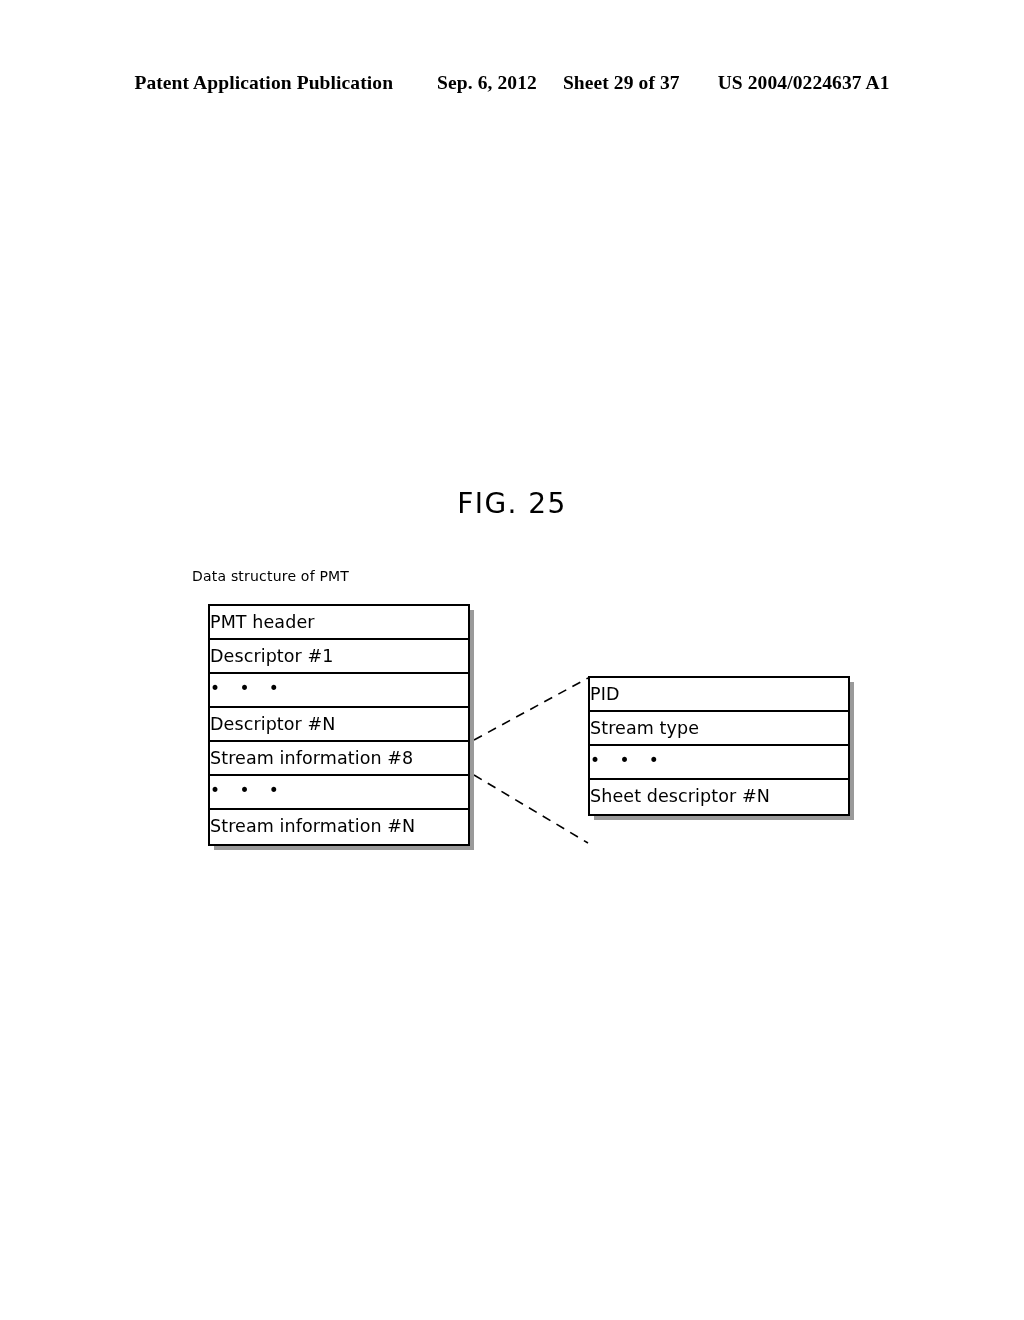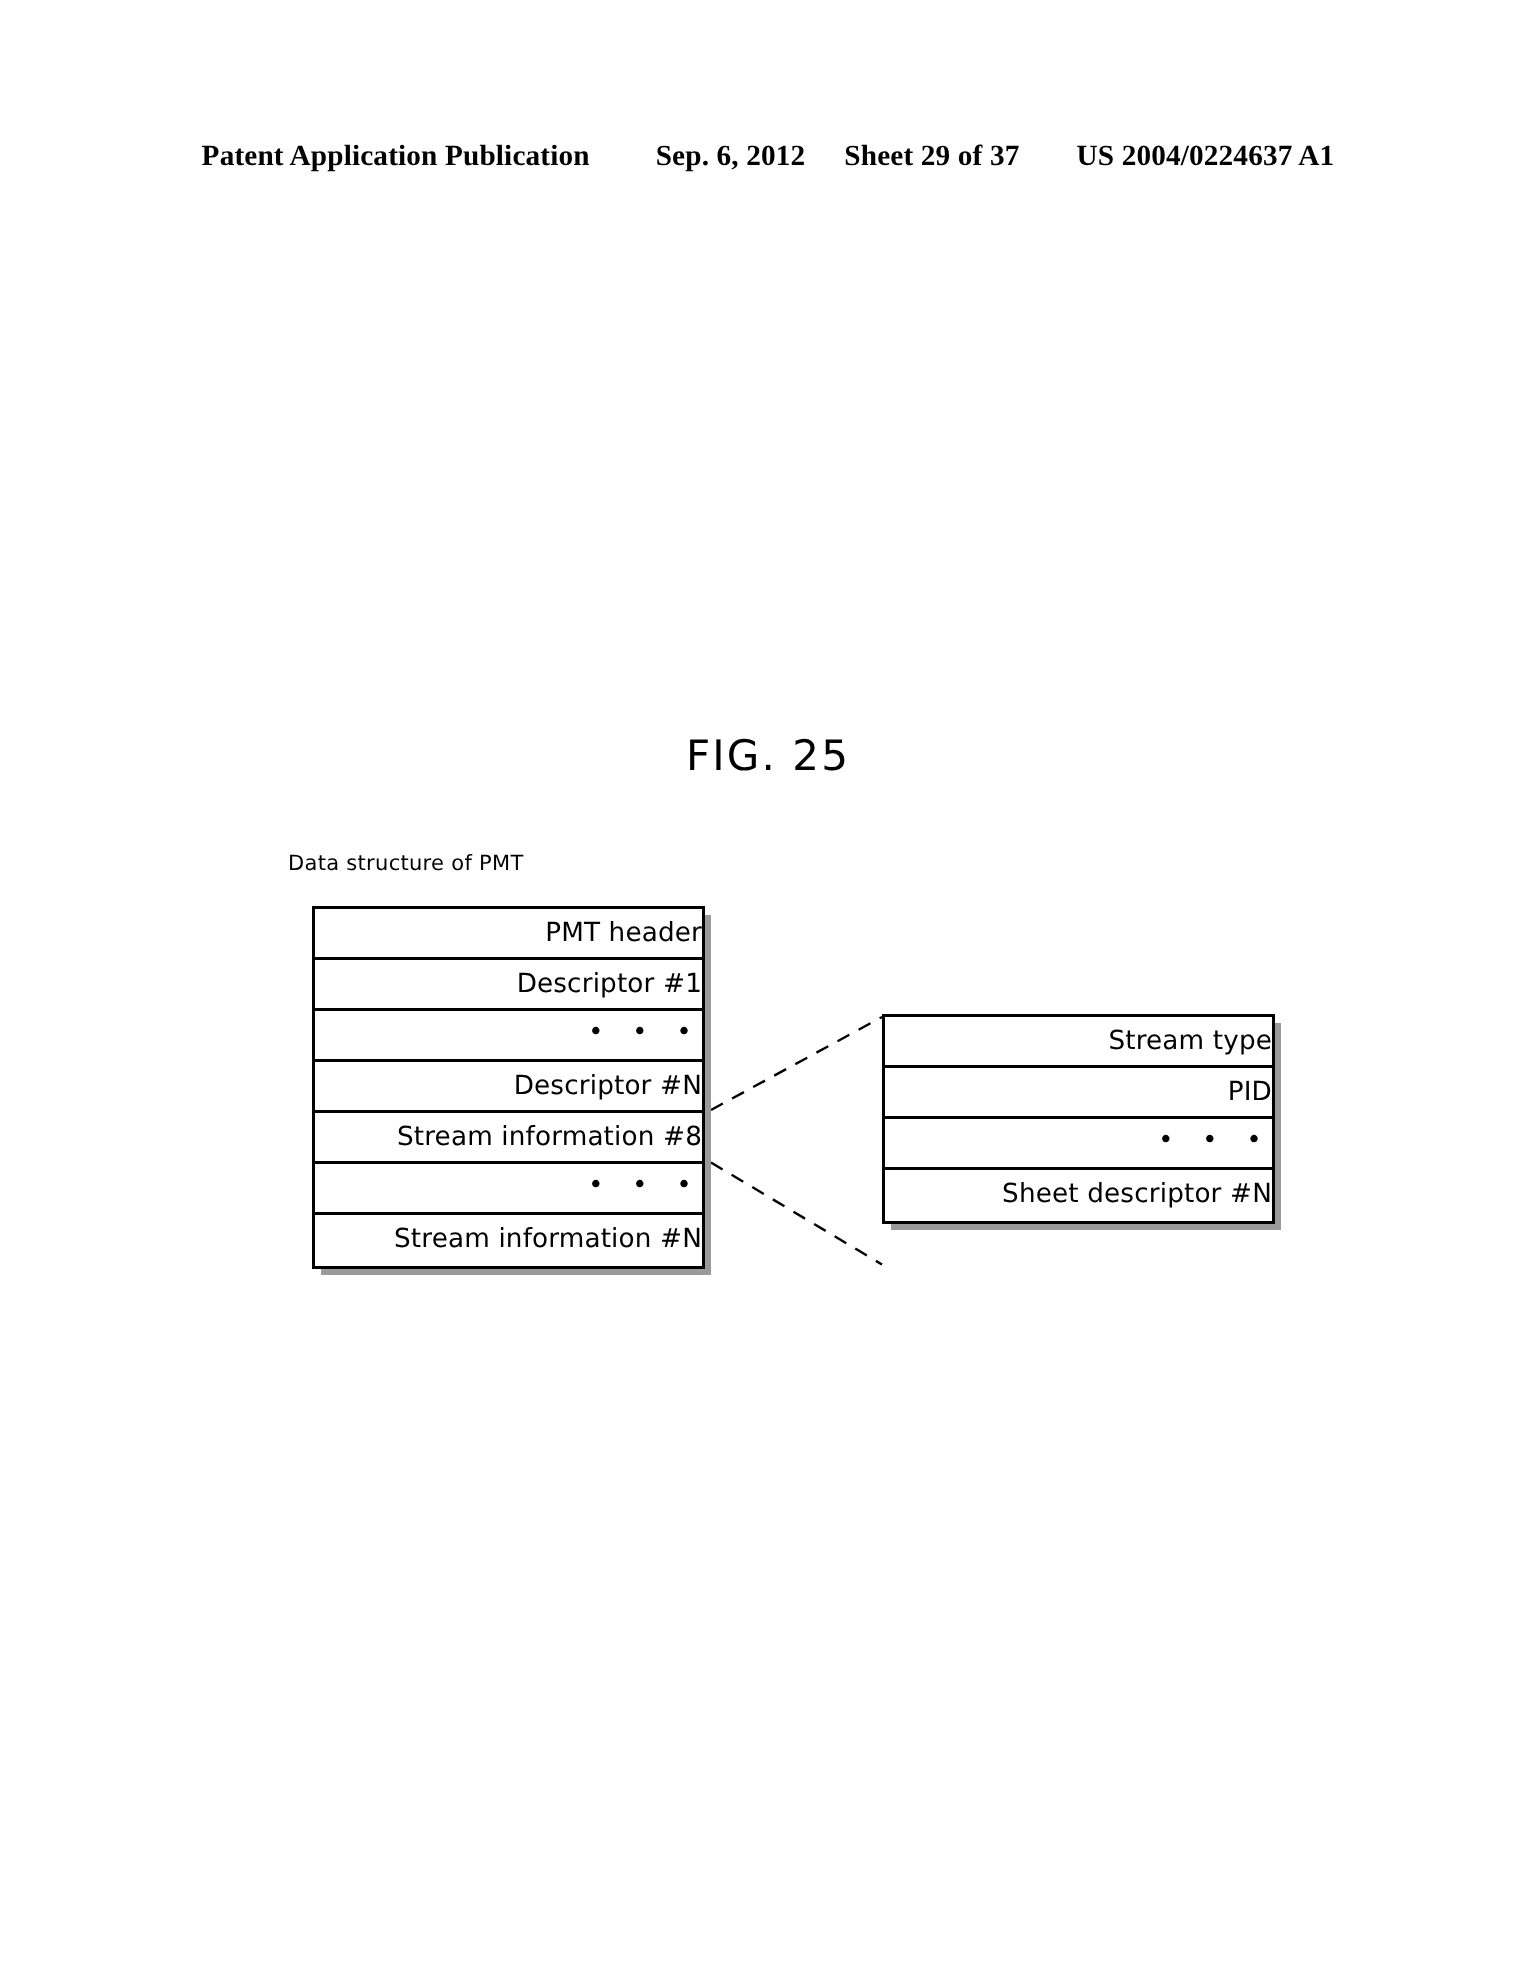--- a/index.html
+++ b/index.html
@@ -25,21 +25,21 @@
     display: flex;
     justify-content: center;
     align-items: baseline;
     font-family: "Liberation Serif", serif;
     font-weight: bold;
     font-size: 19.5px;
     letter-spacing: 0.1px;
     white-space: nowrap;
   }
   .pub-header .seg-title { margin-right: 44px; }
-  .pub-header .seg-date  { margin-right: 26px; margin-top: 22px; }
+  .pub-header .seg-date  { margin-right: 26px; }
   .pub-header .seg-sheet { margin-right: 38px; }
   .pub-header .seg-num   { margin-right: 0; }
 
   
   .fig-title {
     position: absolute;
     top: 487px;
     left: 0;
     width: 1024px;
     text-align: center;
@@ -71,21 +71,21 @@
     position: absolute;
     box-sizing: border-box;
     border: 2px solid #000;
     background: #ffffff;
     box-shadow: 5px 5px 0 -1px #9a9a9a;
   }
   .struct-table .row {
     box-sizing: border-box;
     height: 34px;
     line-height: 32px;
-    text-align: right;
+    text-align: left;
     font-size: 17.5px;
     letter-spacing: 0.1px;
     border-bottom: 2px solid #000;
     background: #ffffff;
     white-space: nowrap;
     overflow: hidden;
   }
   .struct-table .row:last-child {
     border-bottom: none;
   }
@@ -151,21 +151,21 @@
     </div>
     <div class="row">Descriptor #N</div>
     <div class="row">Stream information #8</div>
     <div class="row ellipsis">
       <span class="dots">• • •</span>
     </div>
     <div class="row">Stream information #N</div>
   </div>
 
   <div class="struct-table" id="table-stream">
+    <div class="row">PID</div>
     <div class="row">Stream type</div>
-    <div class="row">PID</div>
     <div class="row ellipsis">
       <span class="dots">• • •</span>
     </div>
     <div class="row">Sheet descriptor #N</div>
   </div>
 
 </div>
 
 </body></html>

